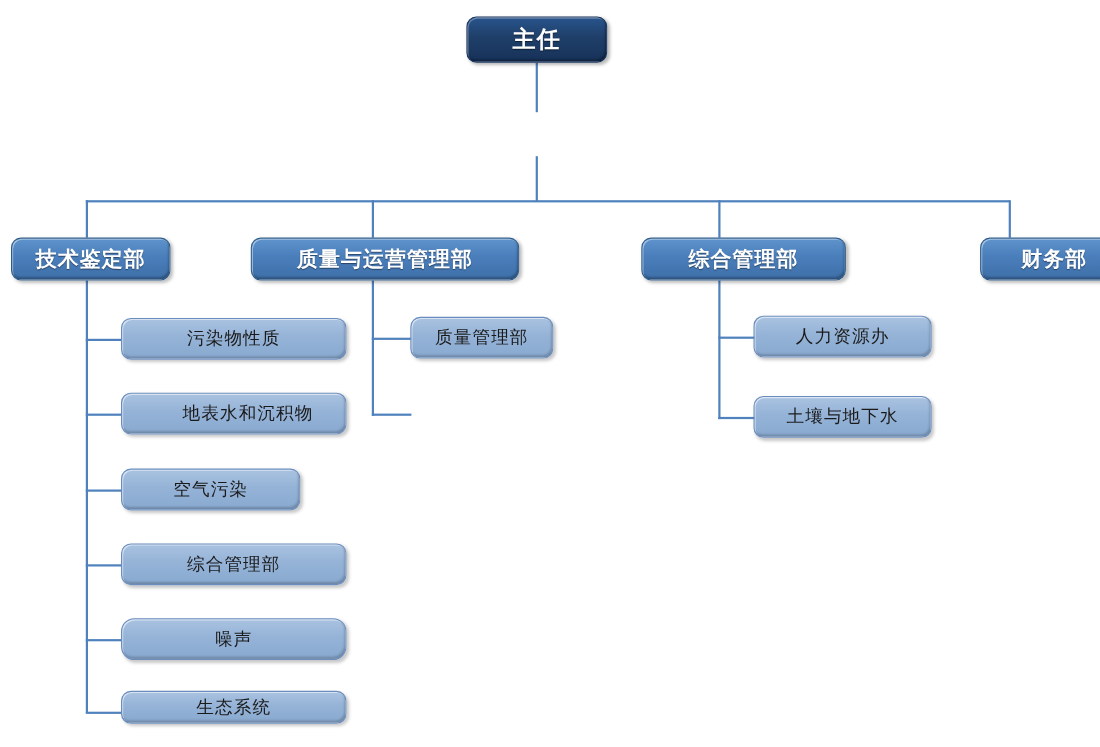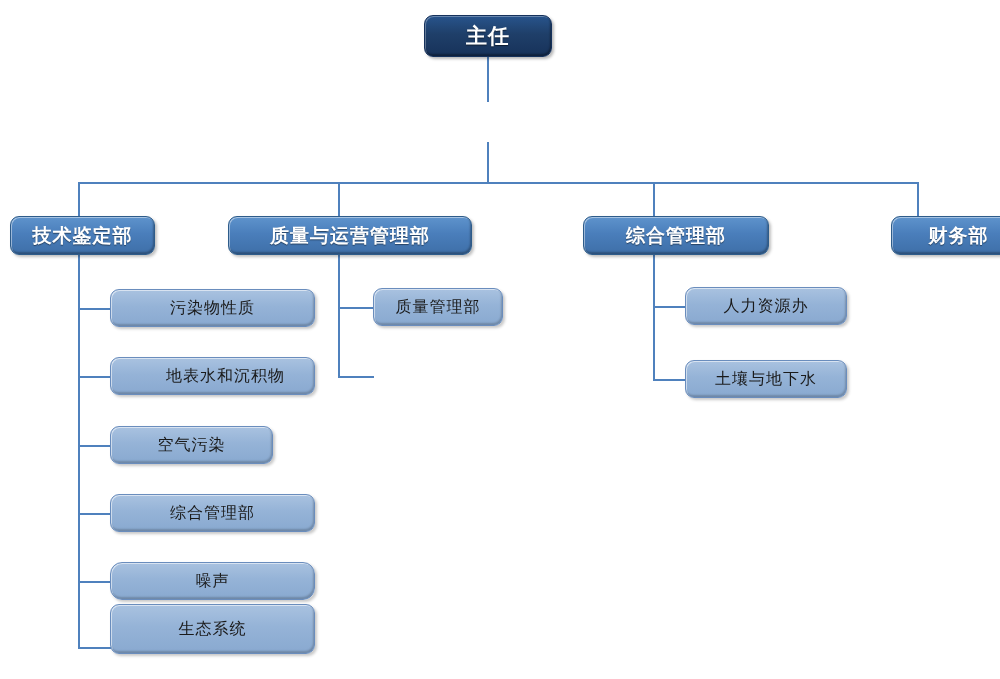--- a/index.html
+++ b/index.html
@@ -124,21 +124,21 @@
   <div class="node tier3" style="left:110px; top:289px; width:205px; height:38px;">污染物性质</div>
 
   <div class="node tier3" style="left:110px; top:357px; width:205px; height:38px;padding-left:26px;">地表水和沉积物</div>
 
   <div class="node tier3" style="left:110px; top:426px; width:163px; height:38px;">空气污染</div>
 
   <div class="node tier3" style="left:110px; top:494px; width:205px; height:38px;">综合管理部</div>
 
   <div class="node tier3" style="left:110px; top:562px; width:205px; height:38px;border-radius:12px;">噪声</div>
 
-  <div class="node tier3" style="left:110px; top:604px; width:205px; height:50px;">生态系统</div>
+  <div class="node tier3" style="left:110px; top:628px; width:205px; height:30px;">生态系统</div>
 
   <div class="node tier3" style="left:373px; top:288px; width:130px; height:38px;">质量管理部</div>
 
 
   <div class="node tier3" style="left:685px; top:287px; width:162px; height:38px;">人力资源办</div>
 
   <div class="node tier3" style="left:685px; top:360px; width:162px; height:38px;">土壤与地下水</div>
 
 </div>
 

